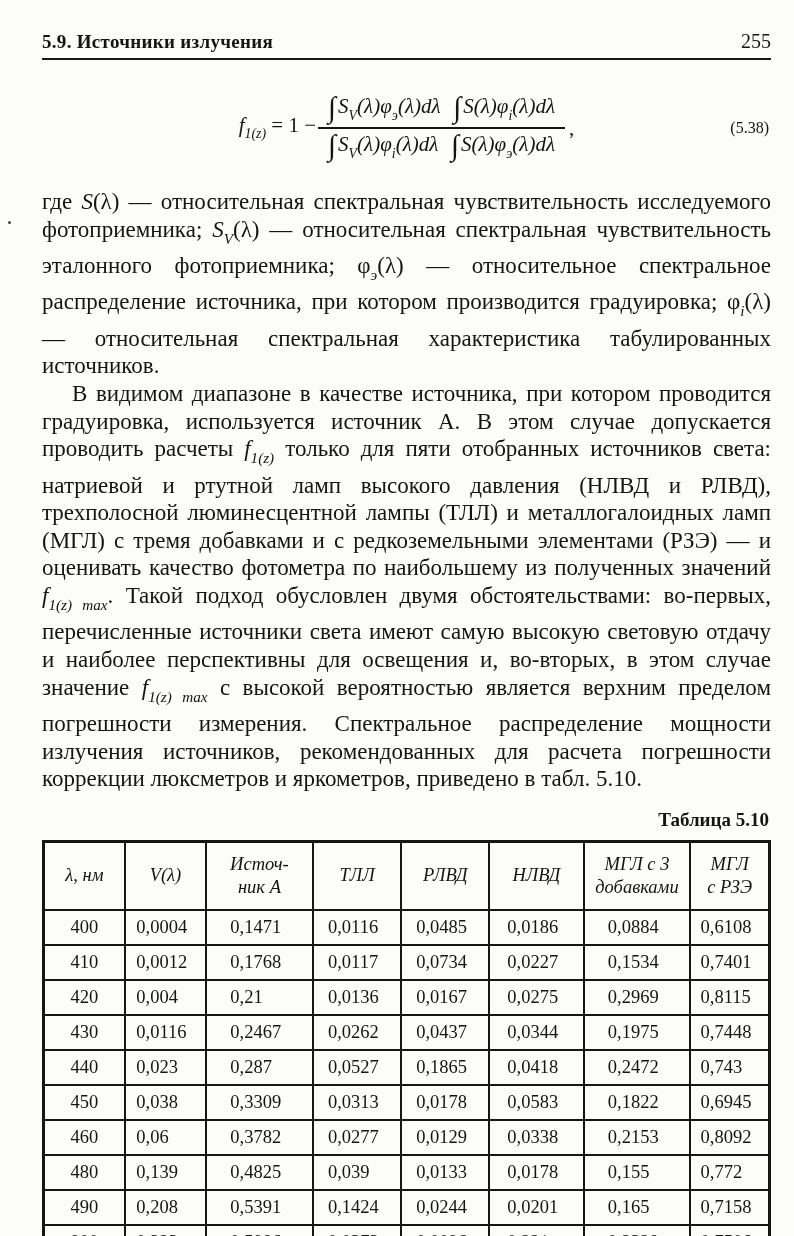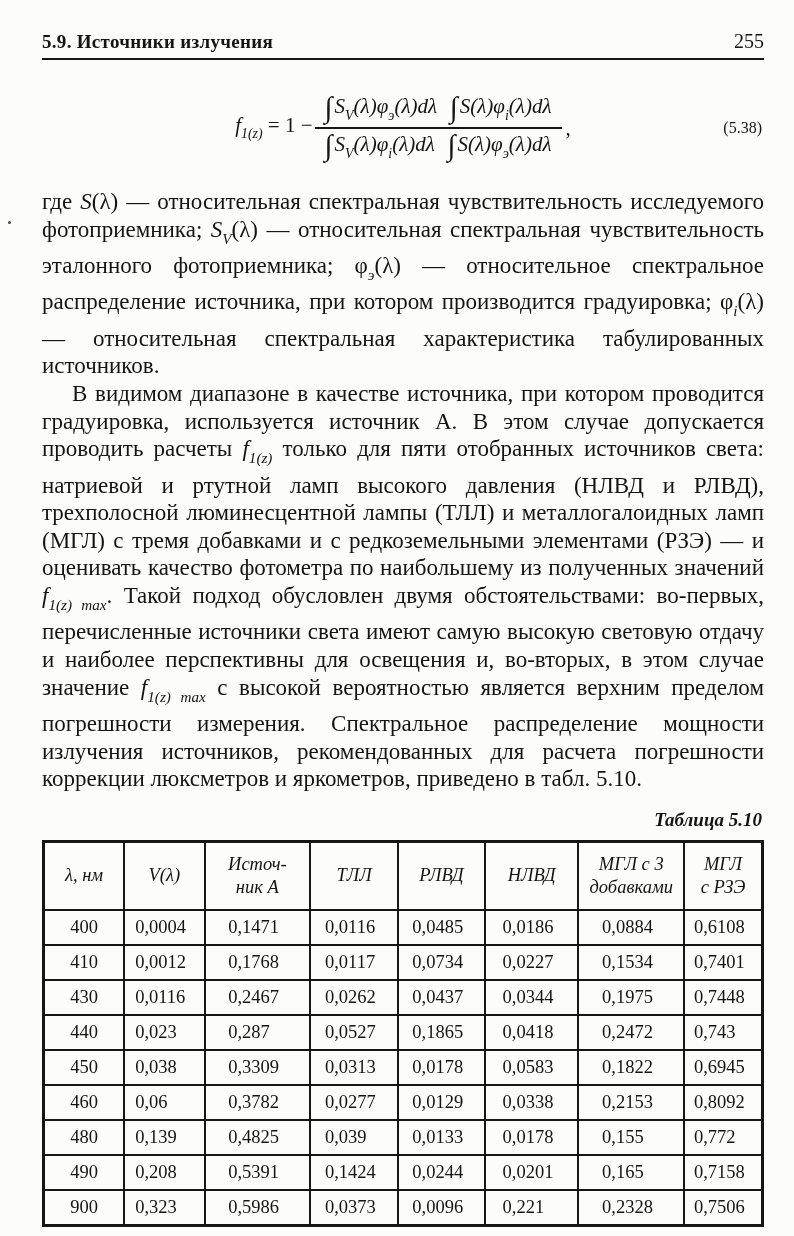--- a/index.html
+++ b/index.html
@@ -4,21 +4,21 @@
 <style>
   html,body { margin:0; padding:0; background:#e8e8e6; }
   .page {
     position:relative;
     width:794px; height:1236px;
     margin:0 auto;
     background:#fcfcfa;
     color:#141414;
     font-family:"Liberation Serif", serif;
     box-sizing:border-box;
-    padding:30px 30px 0 42px;
+    padding:30px 23px 0 42px;
     overflow:hidden;
   }
   
   .header-row { display:flex; justify-content:space-between; align-items:baseline; }
   .section-heading { font-weight:bold; font-size:19px; letter-spacing:0.3px; }
   .page-number { font-size:20px; }
   .rule { border-bottom:2.5px solid #161616; margin-top:5px; }
 
   
   .formula-row {
@@ -36,21 +36,21 @@
   .seg-sub{ font-style:italic; font-size:0.66em; vertical-align:-0.45em; letter-spacing:0; }
   .seg-int{ font-style:normal; font-size:1.4em; line-height:0.9; vertical-align:-0.12em; margin-right:2px; }
   .seg-sp { display:inline-block; width:0.6em; }
   .comma  { align-self:center; margin-left:2px; }
 
   
   .para { font-size:23px; line-height:27.6px; text-align:justify; margin:0; }
   .para.indent { text-indent:30px; }
 
   
-  .table-caption { text-align:right; font-style:italic; font-weight:bold; font-size:19px; margin:16px 2px 9px 0; }
+  .table-caption { text-align:right; font-weight:bold; font-size:19px; margin:16px 2px 9px 0; }
   table.datatable {
     width:100%; border-collapse:collapse; table-layout:fixed;
     border:3px solid #161616;
   }
   .datatable th, .datatable td {
     border:2px solid #161616; text-align:center; overflow:hidden;
   }
   .datatable th {
     font-style:italic; font-weight:normal; font-size:18.5px;
     height:62px; line-height:23px; padding:2px 1px;
@@ -131,20 +131,30 @@
           <td>410</td>
           <td><span class="val">0,0012</span></td>
           <td><span class="val">0,1768</span></td>
           <td><span class="val">0,0117</span></td>
           <td><span class="val">0,0734</span></td>
           <td><span class="val">0,0227</span></td>
           <td><span class="val">0,1534</span></td>
           <td><span class="val">0,7401</span></td>
         </tr>
         <tr>
+          <td>420</td>
+          <td><span class="val">0,004</span></td>
+          <td><span class="val">0,21</span></td>
+          <td><span class="val">0,0136</span></td>
+          <td><span class="val">0,0167</span></td>
+          <td><span class="val">0,0275</span></td>
+          <td><span class="val">0,2969</span></td>
+          <td><span class="val">0,8115</span></td>
+        </tr>
+        <tr>
           <td>430</td>
           <td><span class="val">0,0116</span></td>
           <td><span class="val">0,2467</span></td>
           <td><span class="val">0,0262</span></td>
           <td><span class="val">0,0437</span></td>
           <td><span class="val">0,0344</span></td>
           <td><span class="val">0,1975</span></td>
           <td><span class="val">0,7448</span></td>
         </tr>
         <tr>

